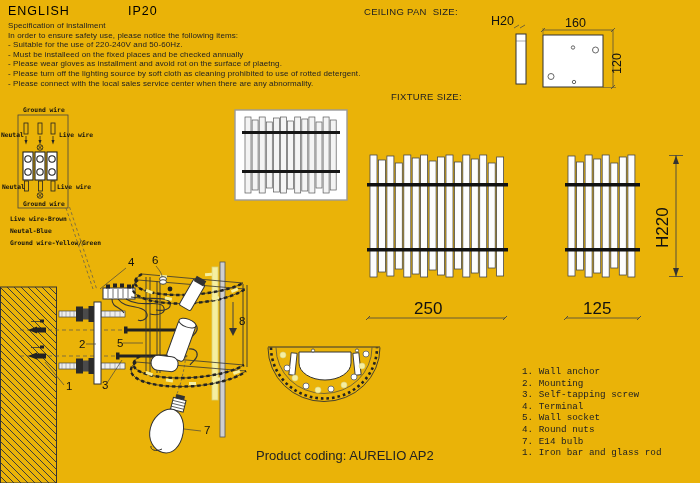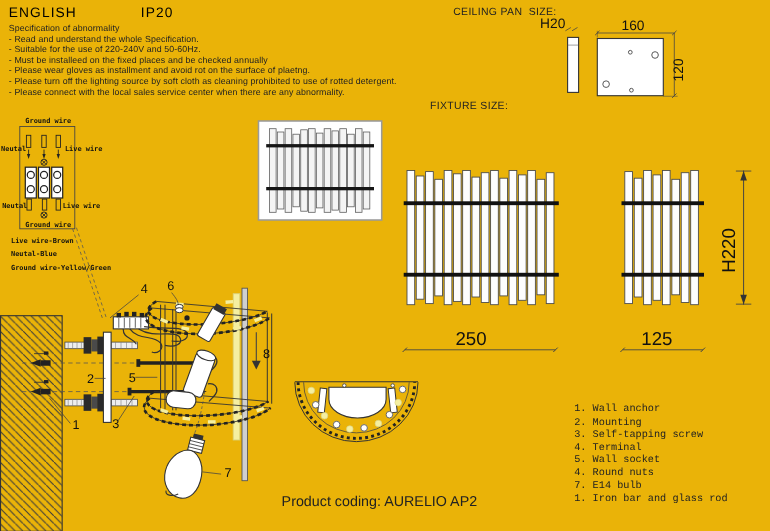--- a/index.html
+++ b/index.html
@@ -20,30 +20,30 @@
 </style>
 </head>
 <body>
 
 <div class="page">
 
   <div class="abs hdr" style="left:8px;top:4px;">ENGLISH</div>
   <div class="abs hdr" style="left:100px;top:4px;margin-left:28px;">IP20</div>
 
   <div class="abs spec">
-    <div>Specification of abnormality</div>
-    <div>- Read and understand the whole Specification.</div>
+    <div>Specification of installment</div>
+    <div>In order to ensure safety use, please notice the following items:</div>
     <div>- Suitable for the use of 220-240V and 50-60Hz.</div>
     <div>- Must be installeed on the fixed places and be checked annually</div>
     <div>- Please wear gloves as installment and avoid rot on the surface of plaetng.</div>
     <div>- Please turn off the lighting source by soft cloth as cleaning prohibited to use of rotted detergent.</div>
     <div>- Please connect with the local sales service center when there are any abnormality.</div>
   </div>
 
-  <div class="abs seclabel" style="left:364px;top:6px;margin-left:48px;">CEILING PAN  SIZE:</div>
+  <div class="abs seclabel" style="left:364px;top:6px;">CEILING PAN  SIZE:</div>
   <div class="abs seclabel" style="left:391px;top:91px;">FIXTURE SIZE:</div>
 
   <svg style="left:485px;top:5px;" width="150" height="95" viewBox="485 5 150 95">
     <text class="dim" x="491" y="25">H20</text>
     <path d="M514,28 l5,-3 M520,28 l5,-3" stroke="#444" stroke-width="0.7"></path>
     <rect x="516" y="34" width="10" height="50" fill="#fff" stroke="#333" stroke-width="1"></rect>
     <line x1="516" y1="41" x2="526" y2="41" stroke="#555" stroke-width="0.5"></line>
     <rect x="543" y="35" width="60" height="52" fill="#fff" stroke="#333" stroke-width="1"></rect>
     <line x1="543" y1="30" x2="613" y2="30" stroke="#444" stroke-width="0.7"></line>
     <path d="M541,32 l4,-4 M611,32 l4,-4" stroke="#444" stroke-width="0.8"></path>

